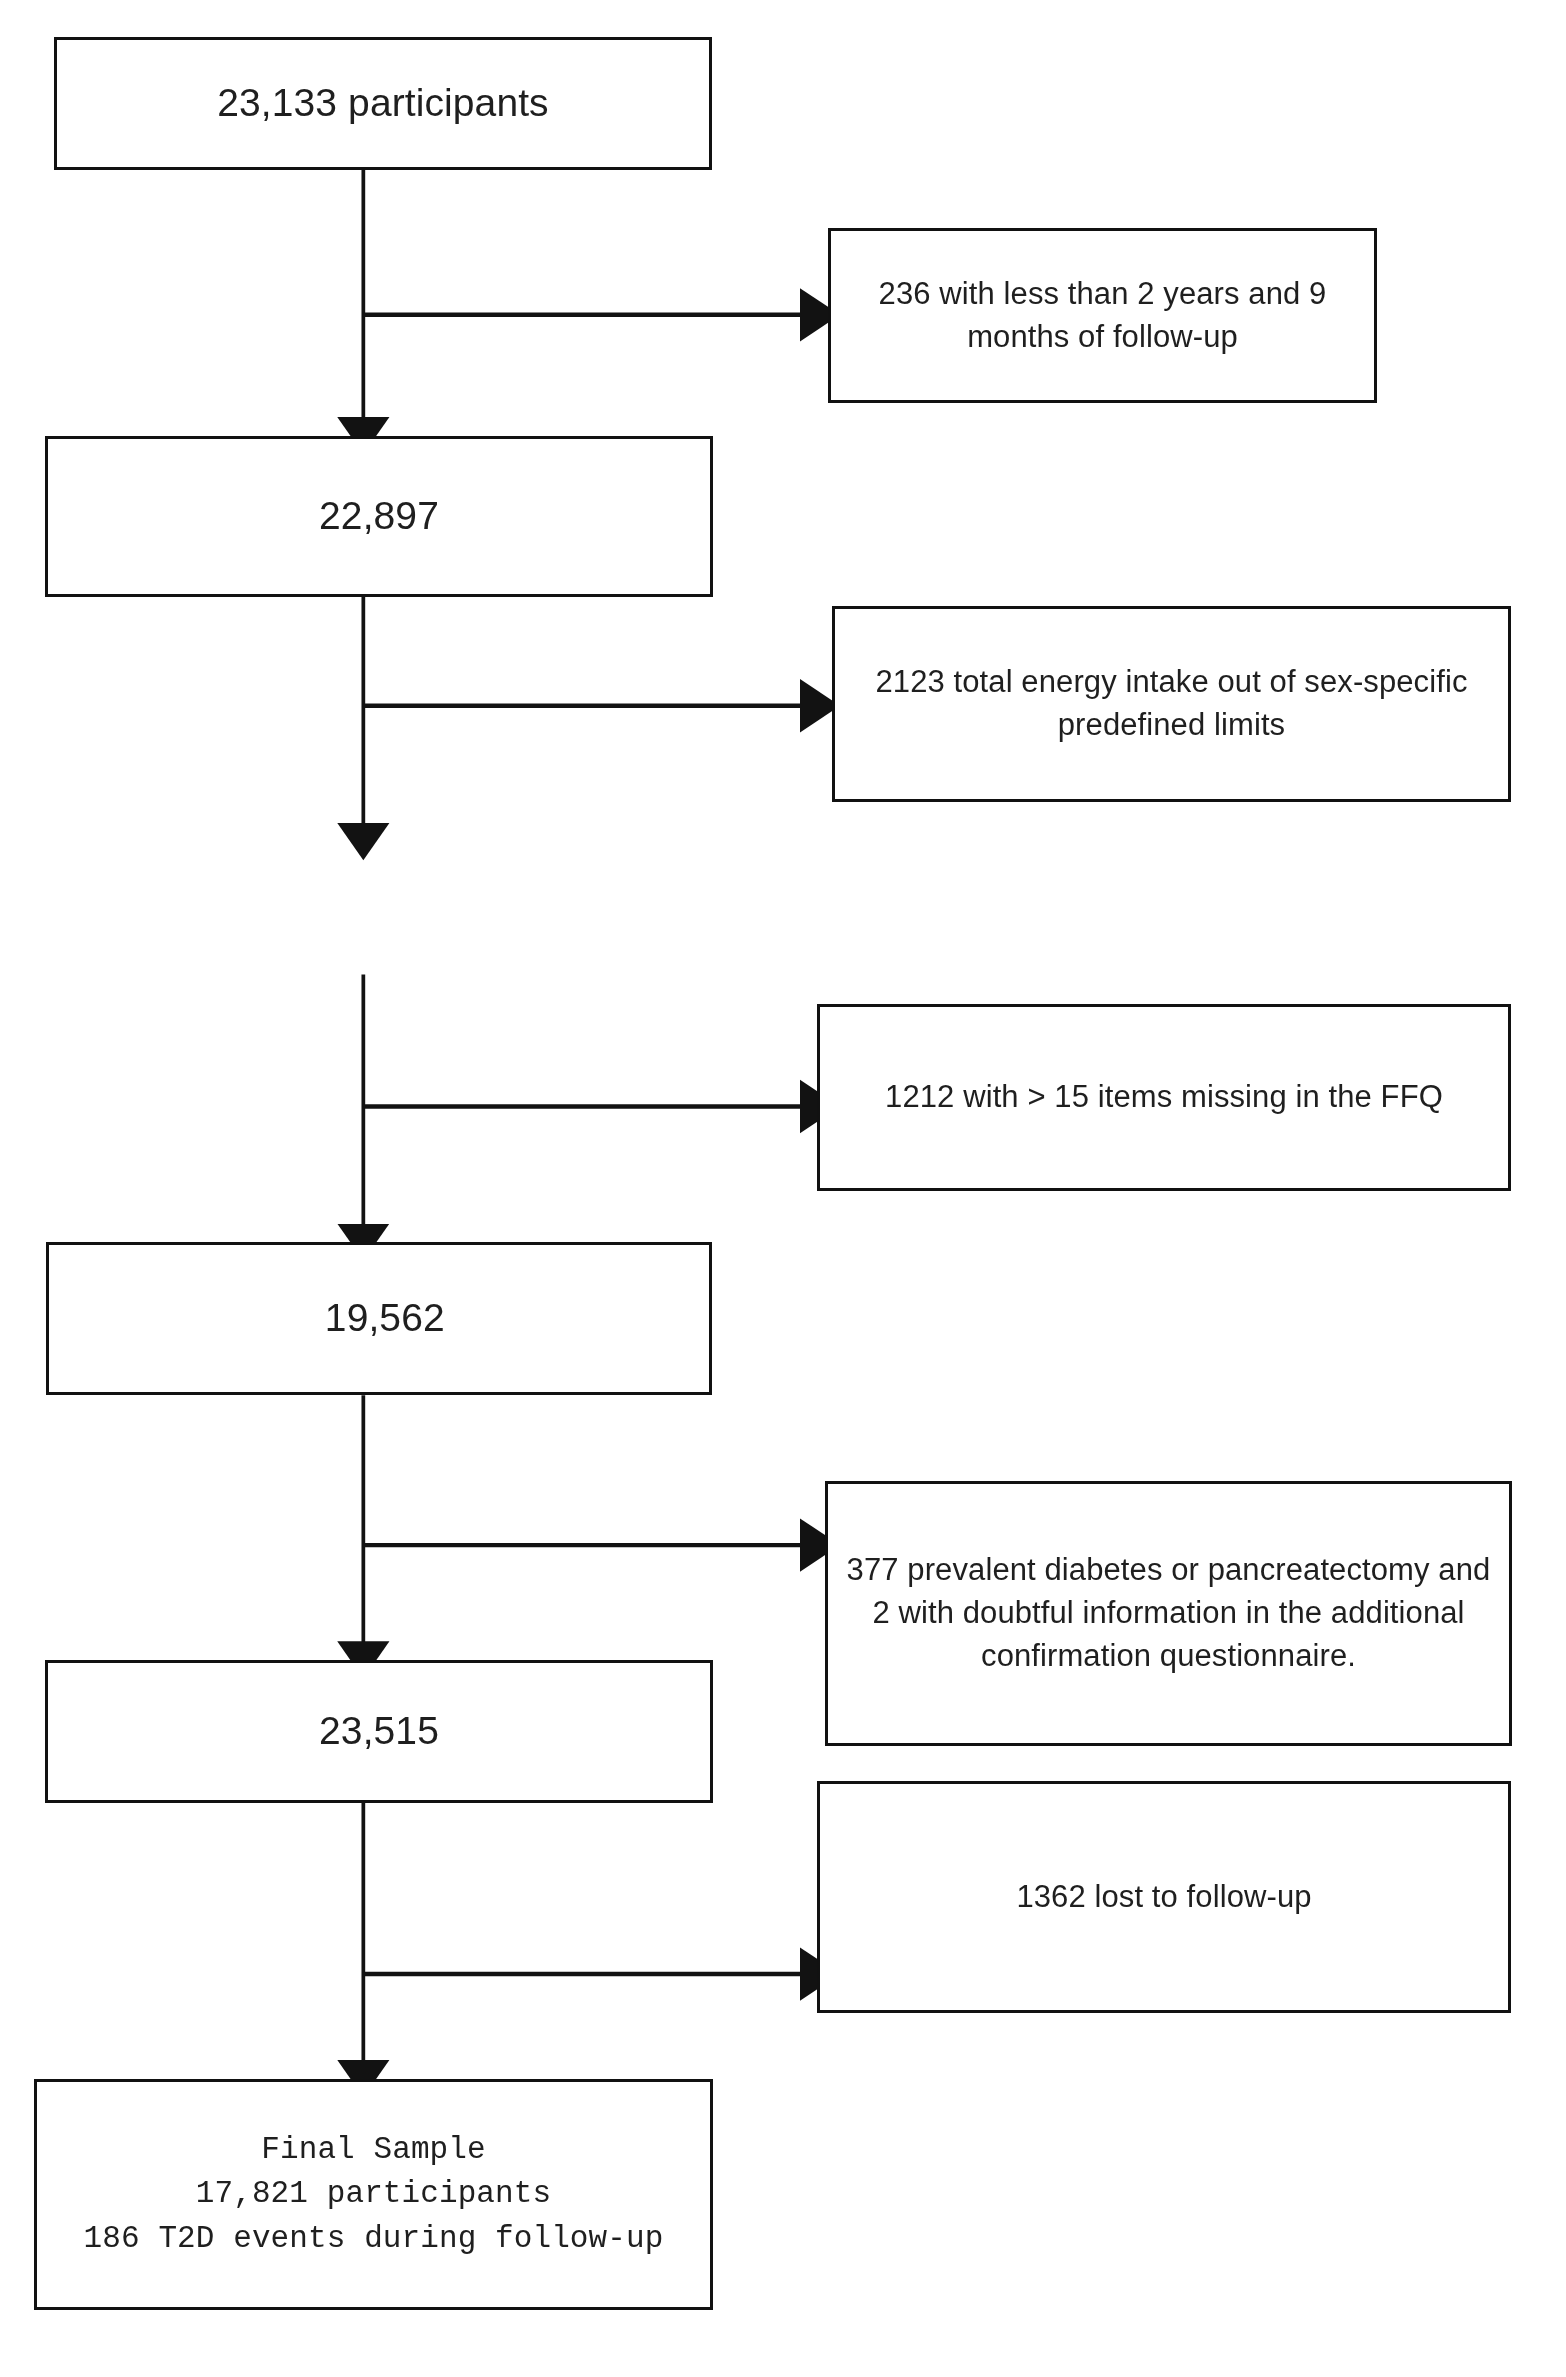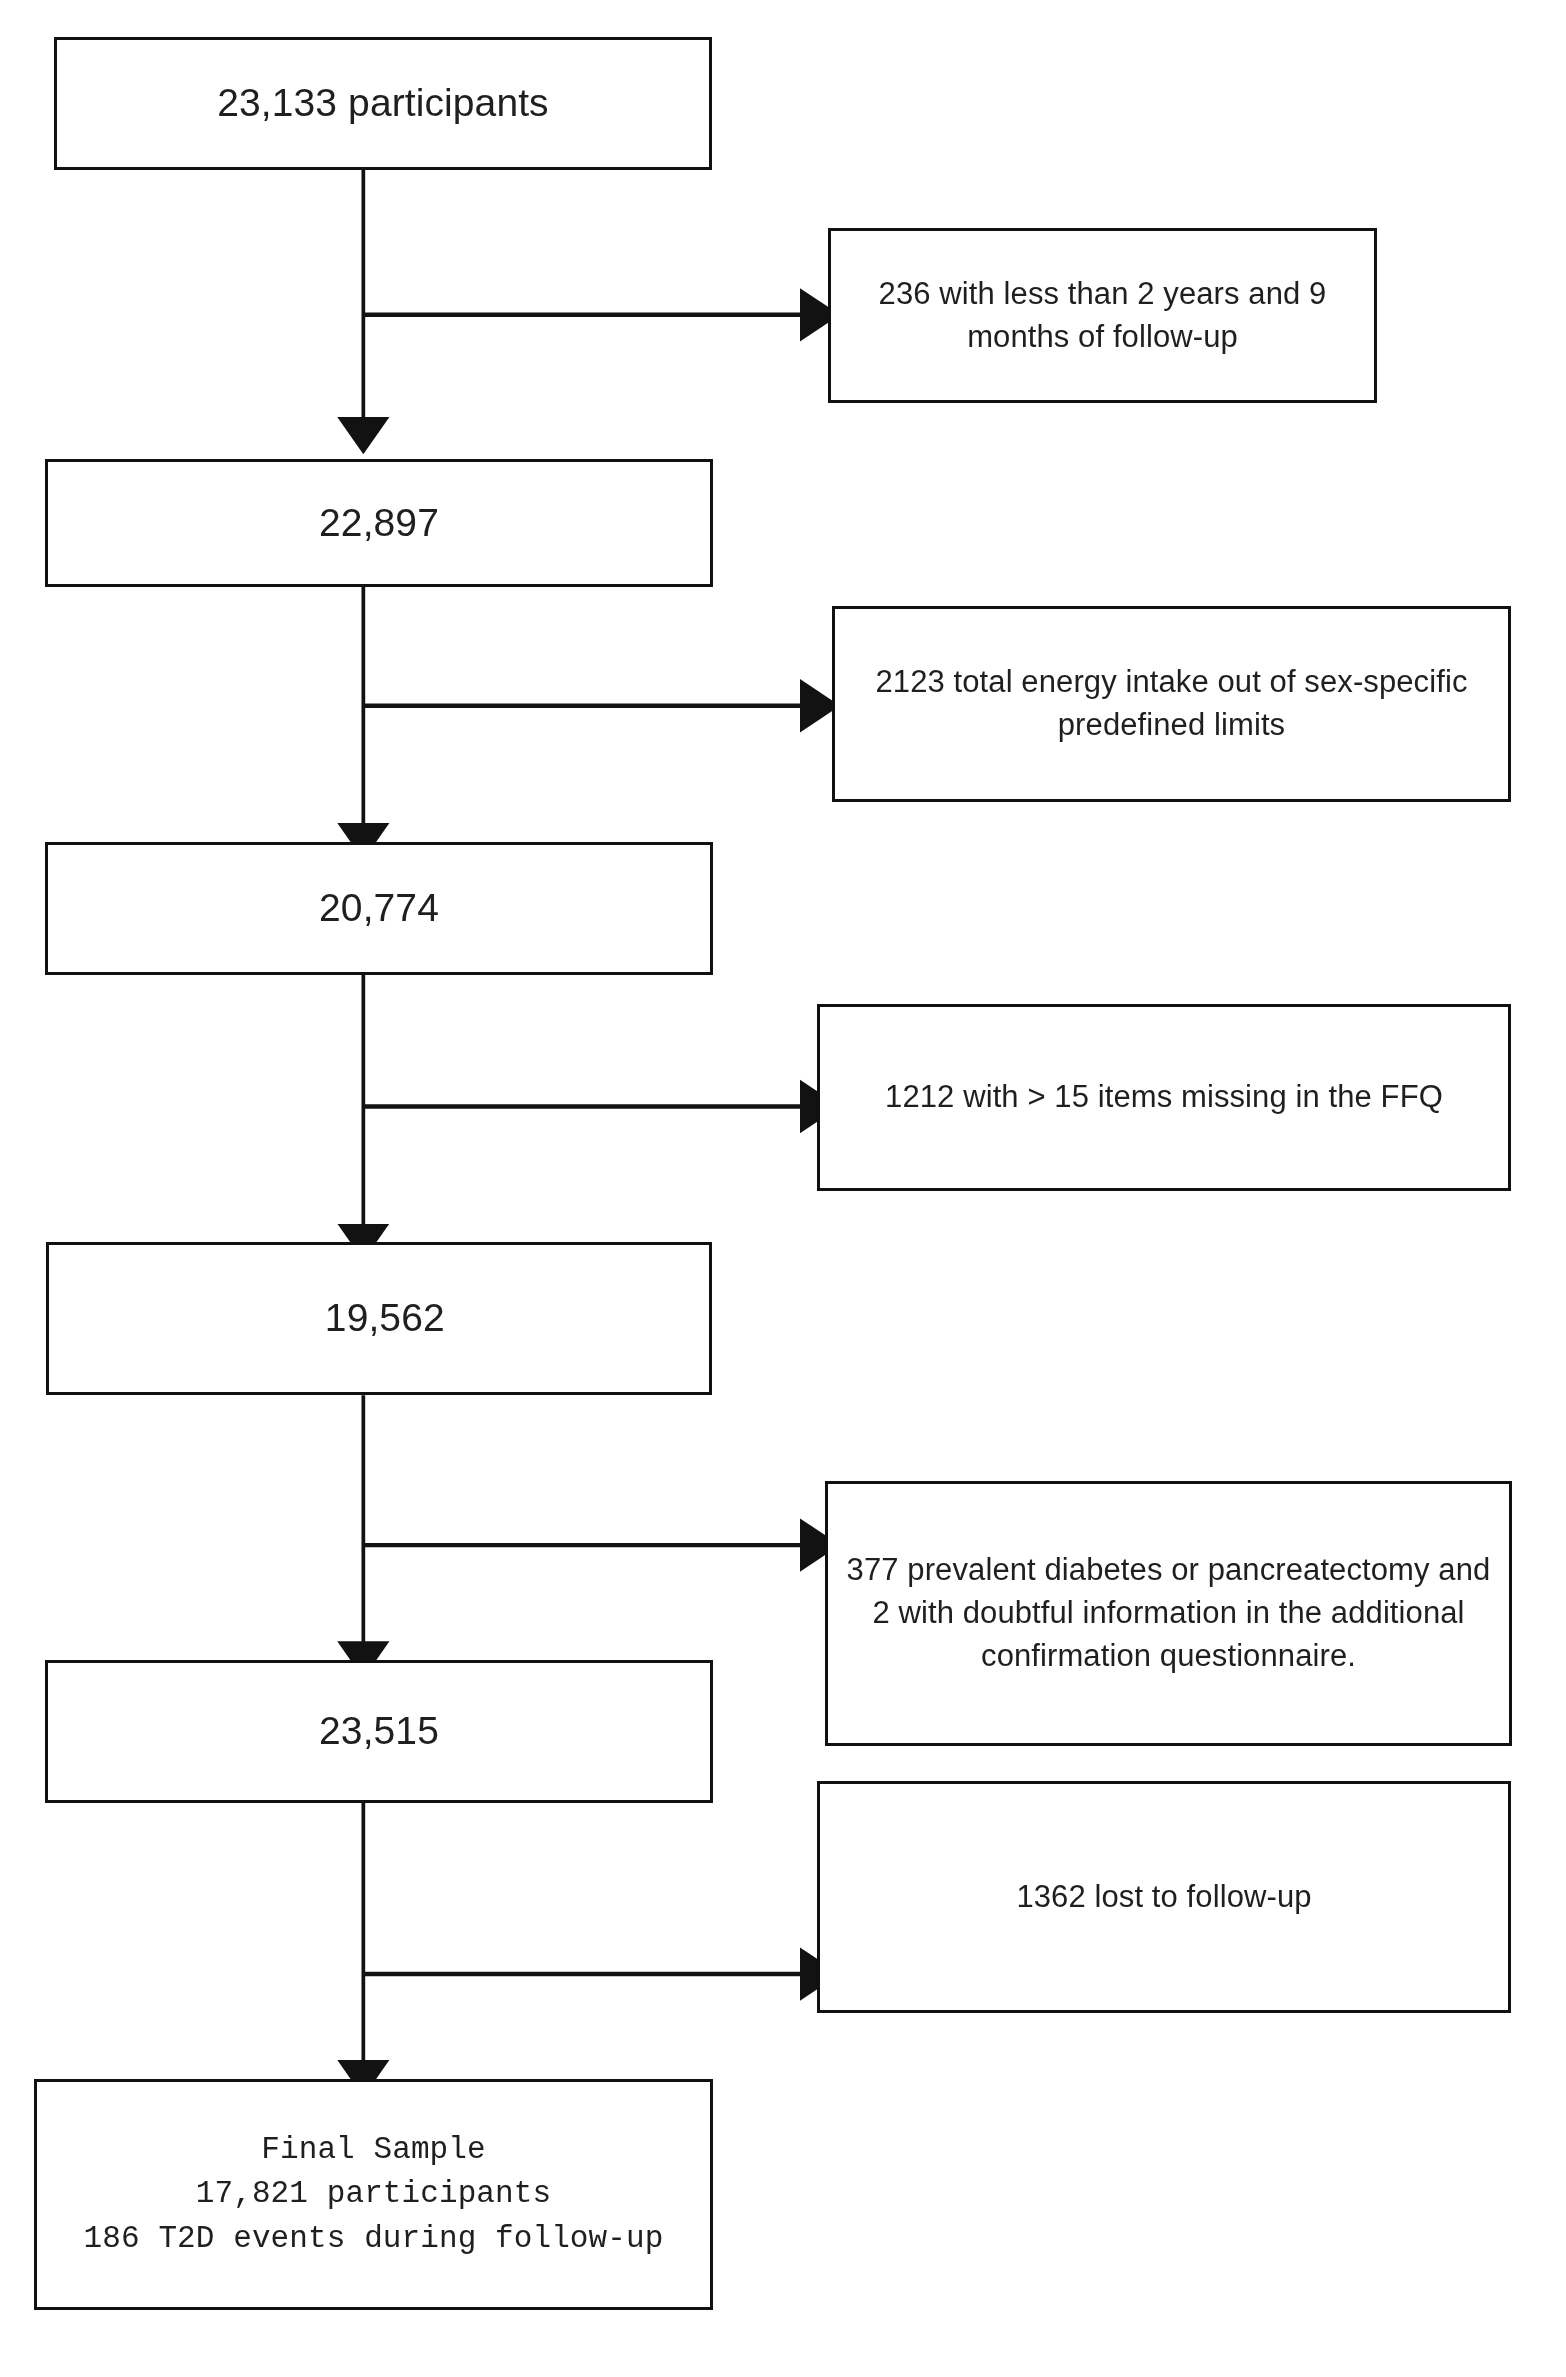--- a/index.html
+++ b/index.html
@@ -97,27 +97,24 @@
       <line class="conn-line horiz-line" x1="487" y1="1483" x2="1096" y2="1483" marker-end="url(#arrowRight)"></line>
       <line class="conn-line horiz-line" x1="487" y1="2071" x2="1096" y2="2071" marker-end="url(#arrowRight)"></line>
       <line class="conn-line horiz-line" x1="487" y1="2646" x2="1096" y2="2646" marker-end="url(#arrowRight)"></line>
     </g>
   </svg>
 
   <div class="node-box main-node" style="left:54px; top:37px; width:658px; height:133px;">
     <div class="node-text">23,133 participants</div>
   </div>
 
-  <div class="node-box main-node" style="left:45px; top:459px; width:668px; height:128px;">
+  <div class="node-box main-node" style="left:45px; top:436px; width:668px; height:161px;">
     <div class="node-text">22,897</div>
   </div>
 
-  <div class="node-box main-node" style="left:45px; top:842px; width:668px; height:133px;">
-    <div class="node-text">20,774</div>
-  </div>
 
   <div class="node-box main-node" style="left:46px; top:1242px; width:666px; height:153px;padding-left:25px;">
     <div class="node-text">19,562</div>
   </div>
 
   <div class="node-box main-node" style="left:45px; top:1660px; width:668px; height:143px;">
     <div class="node-text">23,515</div>
   </div>
 
   <div class="node-box final-node" style="left:34px; top:2079px; width:679px; height:231px;">

